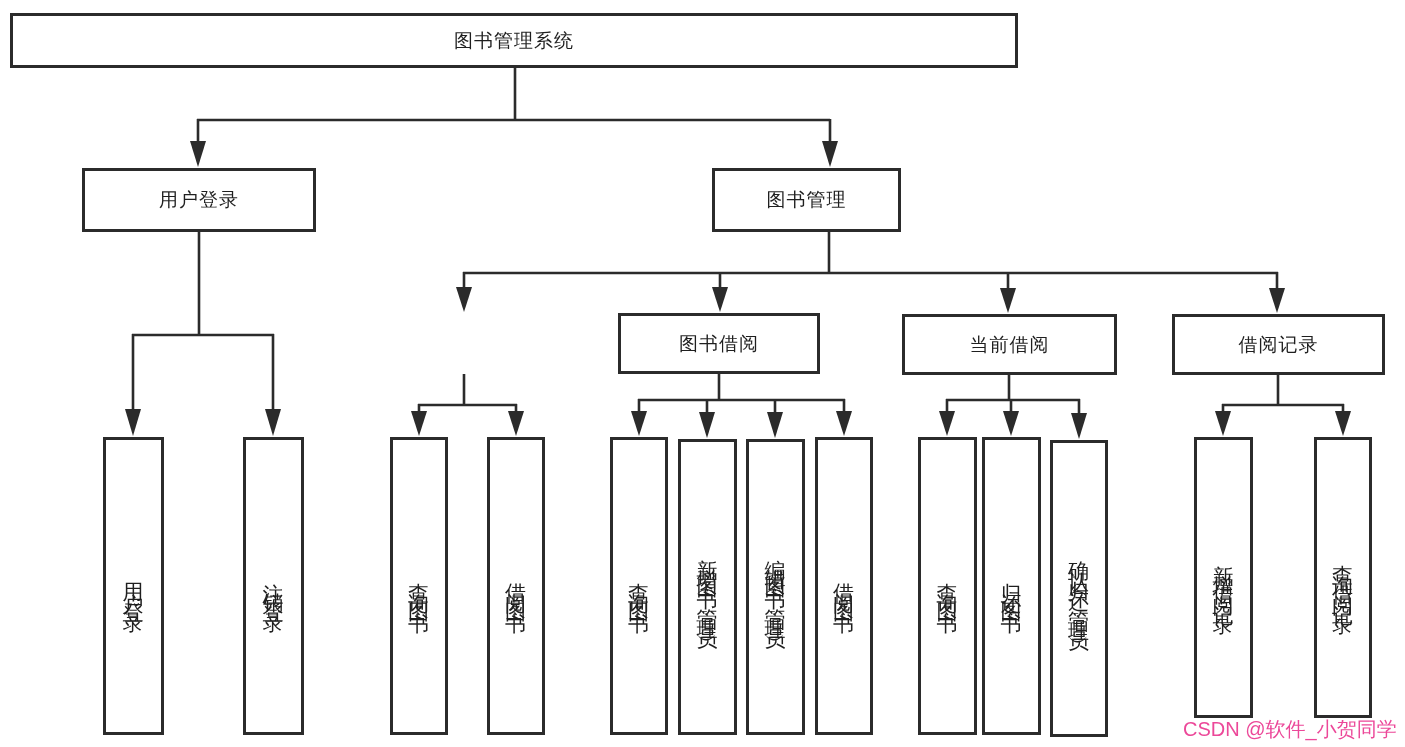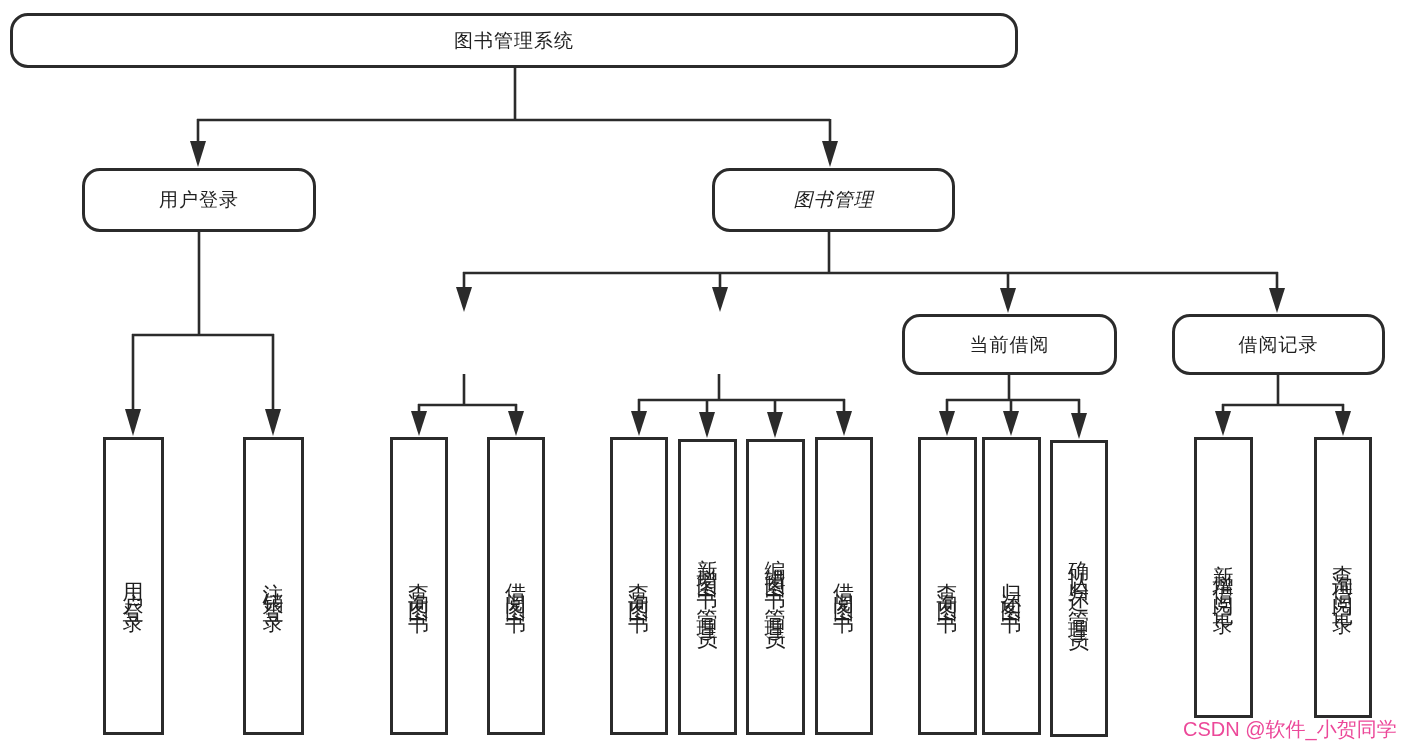--- a/index.html
+++ b/index.html
@@ -29,21 +29,20 @@
     display: flex;
     align-items: center;
     justify-content: center;
     color: #1f1f1f;
     z-index: 1;
   }
   .hnode {
     font-size: 19px;
     letter-spacing: 1px;
     white-space: nowrap;
-    border-radius: 18px;
   }
   .leaf .vtext {
     writing-mode: vertical-rl;
     text-orientation: mixed;
     font-size: 21px;
     line-height: 1.1;
     letter-spacing: 10px;
     white-space: nowrap;
   }
   .watermark {
@@ -52,21 +51,21 @@
     top: 716px;
     font-size: 20px;
     color: #ec4899;
     text-shadow: 0 0 2px #ffffff, 1px 1px 0 #ffffff;
     white-space: nowrap;
     z-index: 2;
   }
   
   .n-root            { left:10px;   top:13px;  width:1008px; height:55px; }
   .n-user-login      { left:82px;   top:168px; width:234px;  height:64px; }
-  .n-book-mgmt       { left:712px;  top:168px; width:243px;  height:64px;font-style:italic; }
+  .n-book-mgmt       { left:712px;  top:168px; width:189px;  height:64px; }
   .n-new-rec         { left:362px;  top:313px; width:205px;  height:61px; }
   .n-borrow          { left:618px;  top:313px; width:202px;  height:61px; }
   .n-current         { left:902px;  top:314px; width:215px;  height:61px; }
   .n-records         { left:1172px; top:314px; width:213px;  height:61px; }
   .n-leaf-login      { left:103px;  top:437px; width:61px;   height:298px; }
   .n-leaf-logout     { left:243px;  top:437px; width:61px;   height:298px; }
   .n-leaf-rec-q      { left:390px;  top:437px; width:58px;   height:298px; }
   .n-leaf-rec-b      { left:487px;  top:437px; width:58px;   height:298px; }
   .n-leaf-bor-q      { left:610px;  top:437px; width:58px;   height:298px; }
   .n-leaf-bor-add    { left:678px;  top:439px; width:59px;   height:296px; }
@@ -130,20 +129,23 @@
     <span>图书管理系统</span>
   </div>
 
   <div class="node hnode n-user-login">
     <span>用户登录</span>
   </div>
   <div class="node hnode n-book-mgmt">
     <span>图书管理</span>
   </div>
 
+  <div class="node hnode n-borrow">
+    <span>图书借阅</span>
+  </div>
   <div class="node hnode n-records">
     <span>借阅记录</span>
   </div>
   <div class="node hnode n-current">
     <span>当前借阅</span>
   </div>
 
   <div class="node leaf n-leaf-login">
     <span class="vtext">用户登录</span>
   </div>

